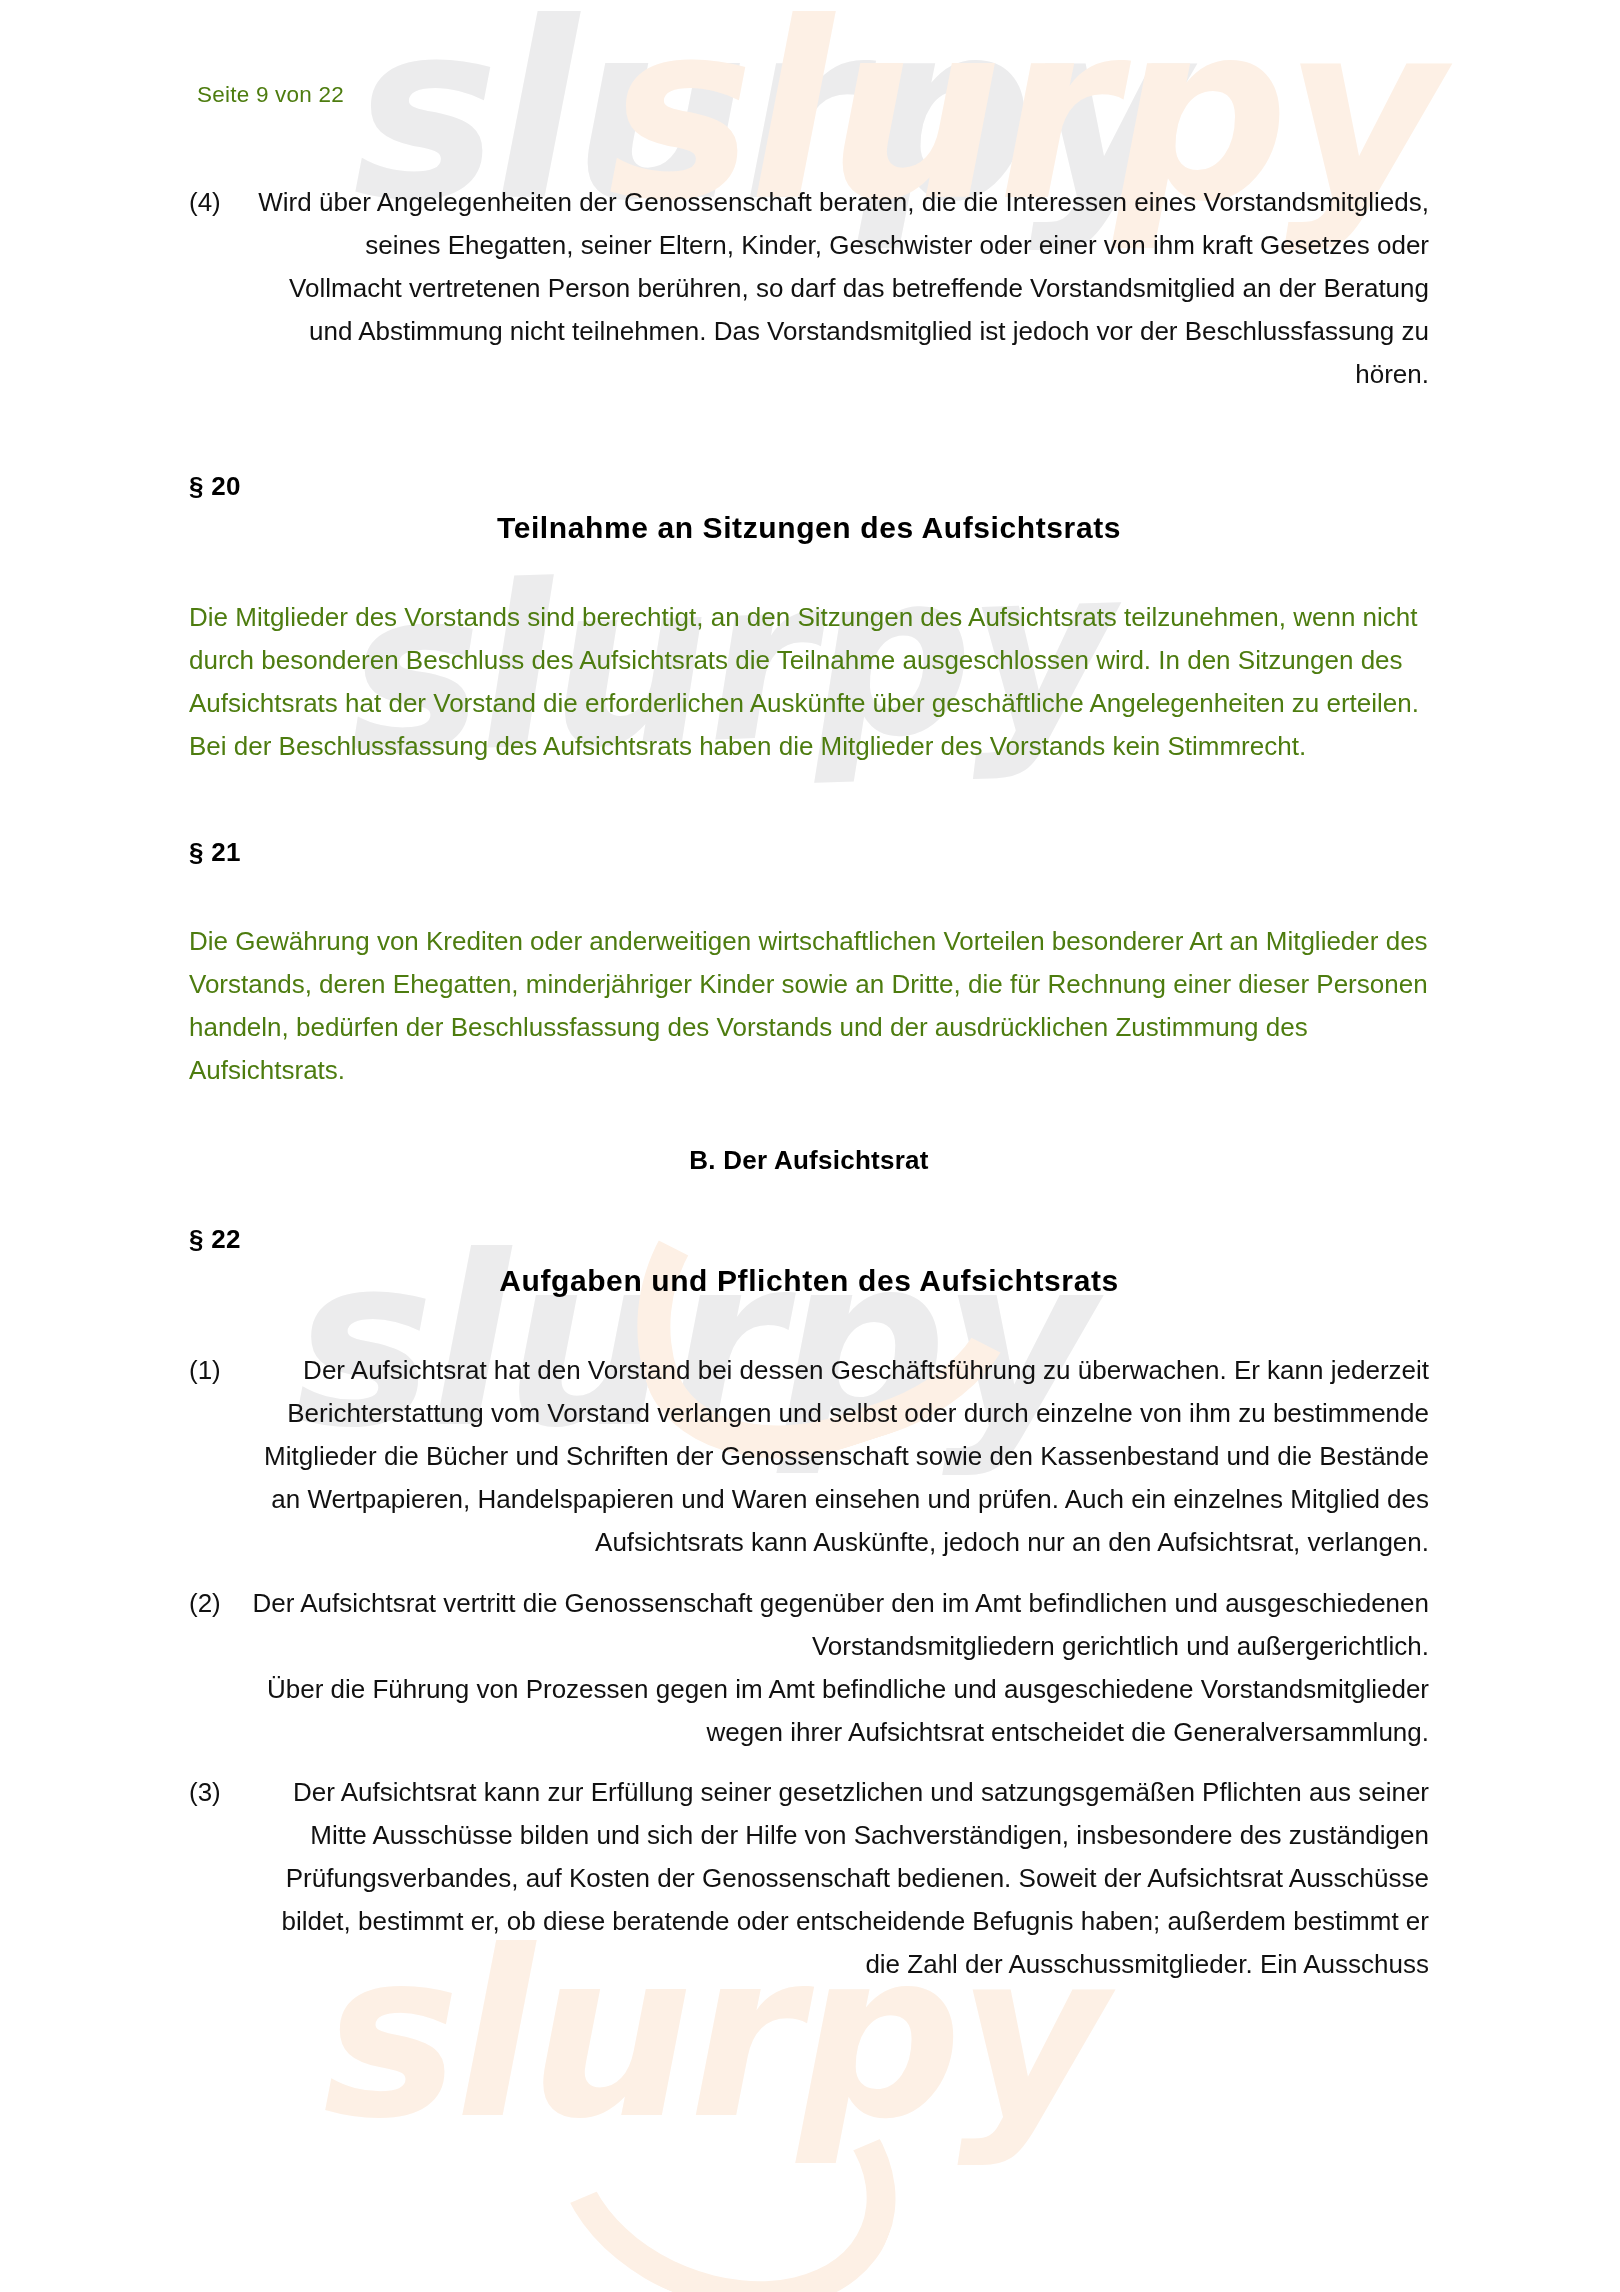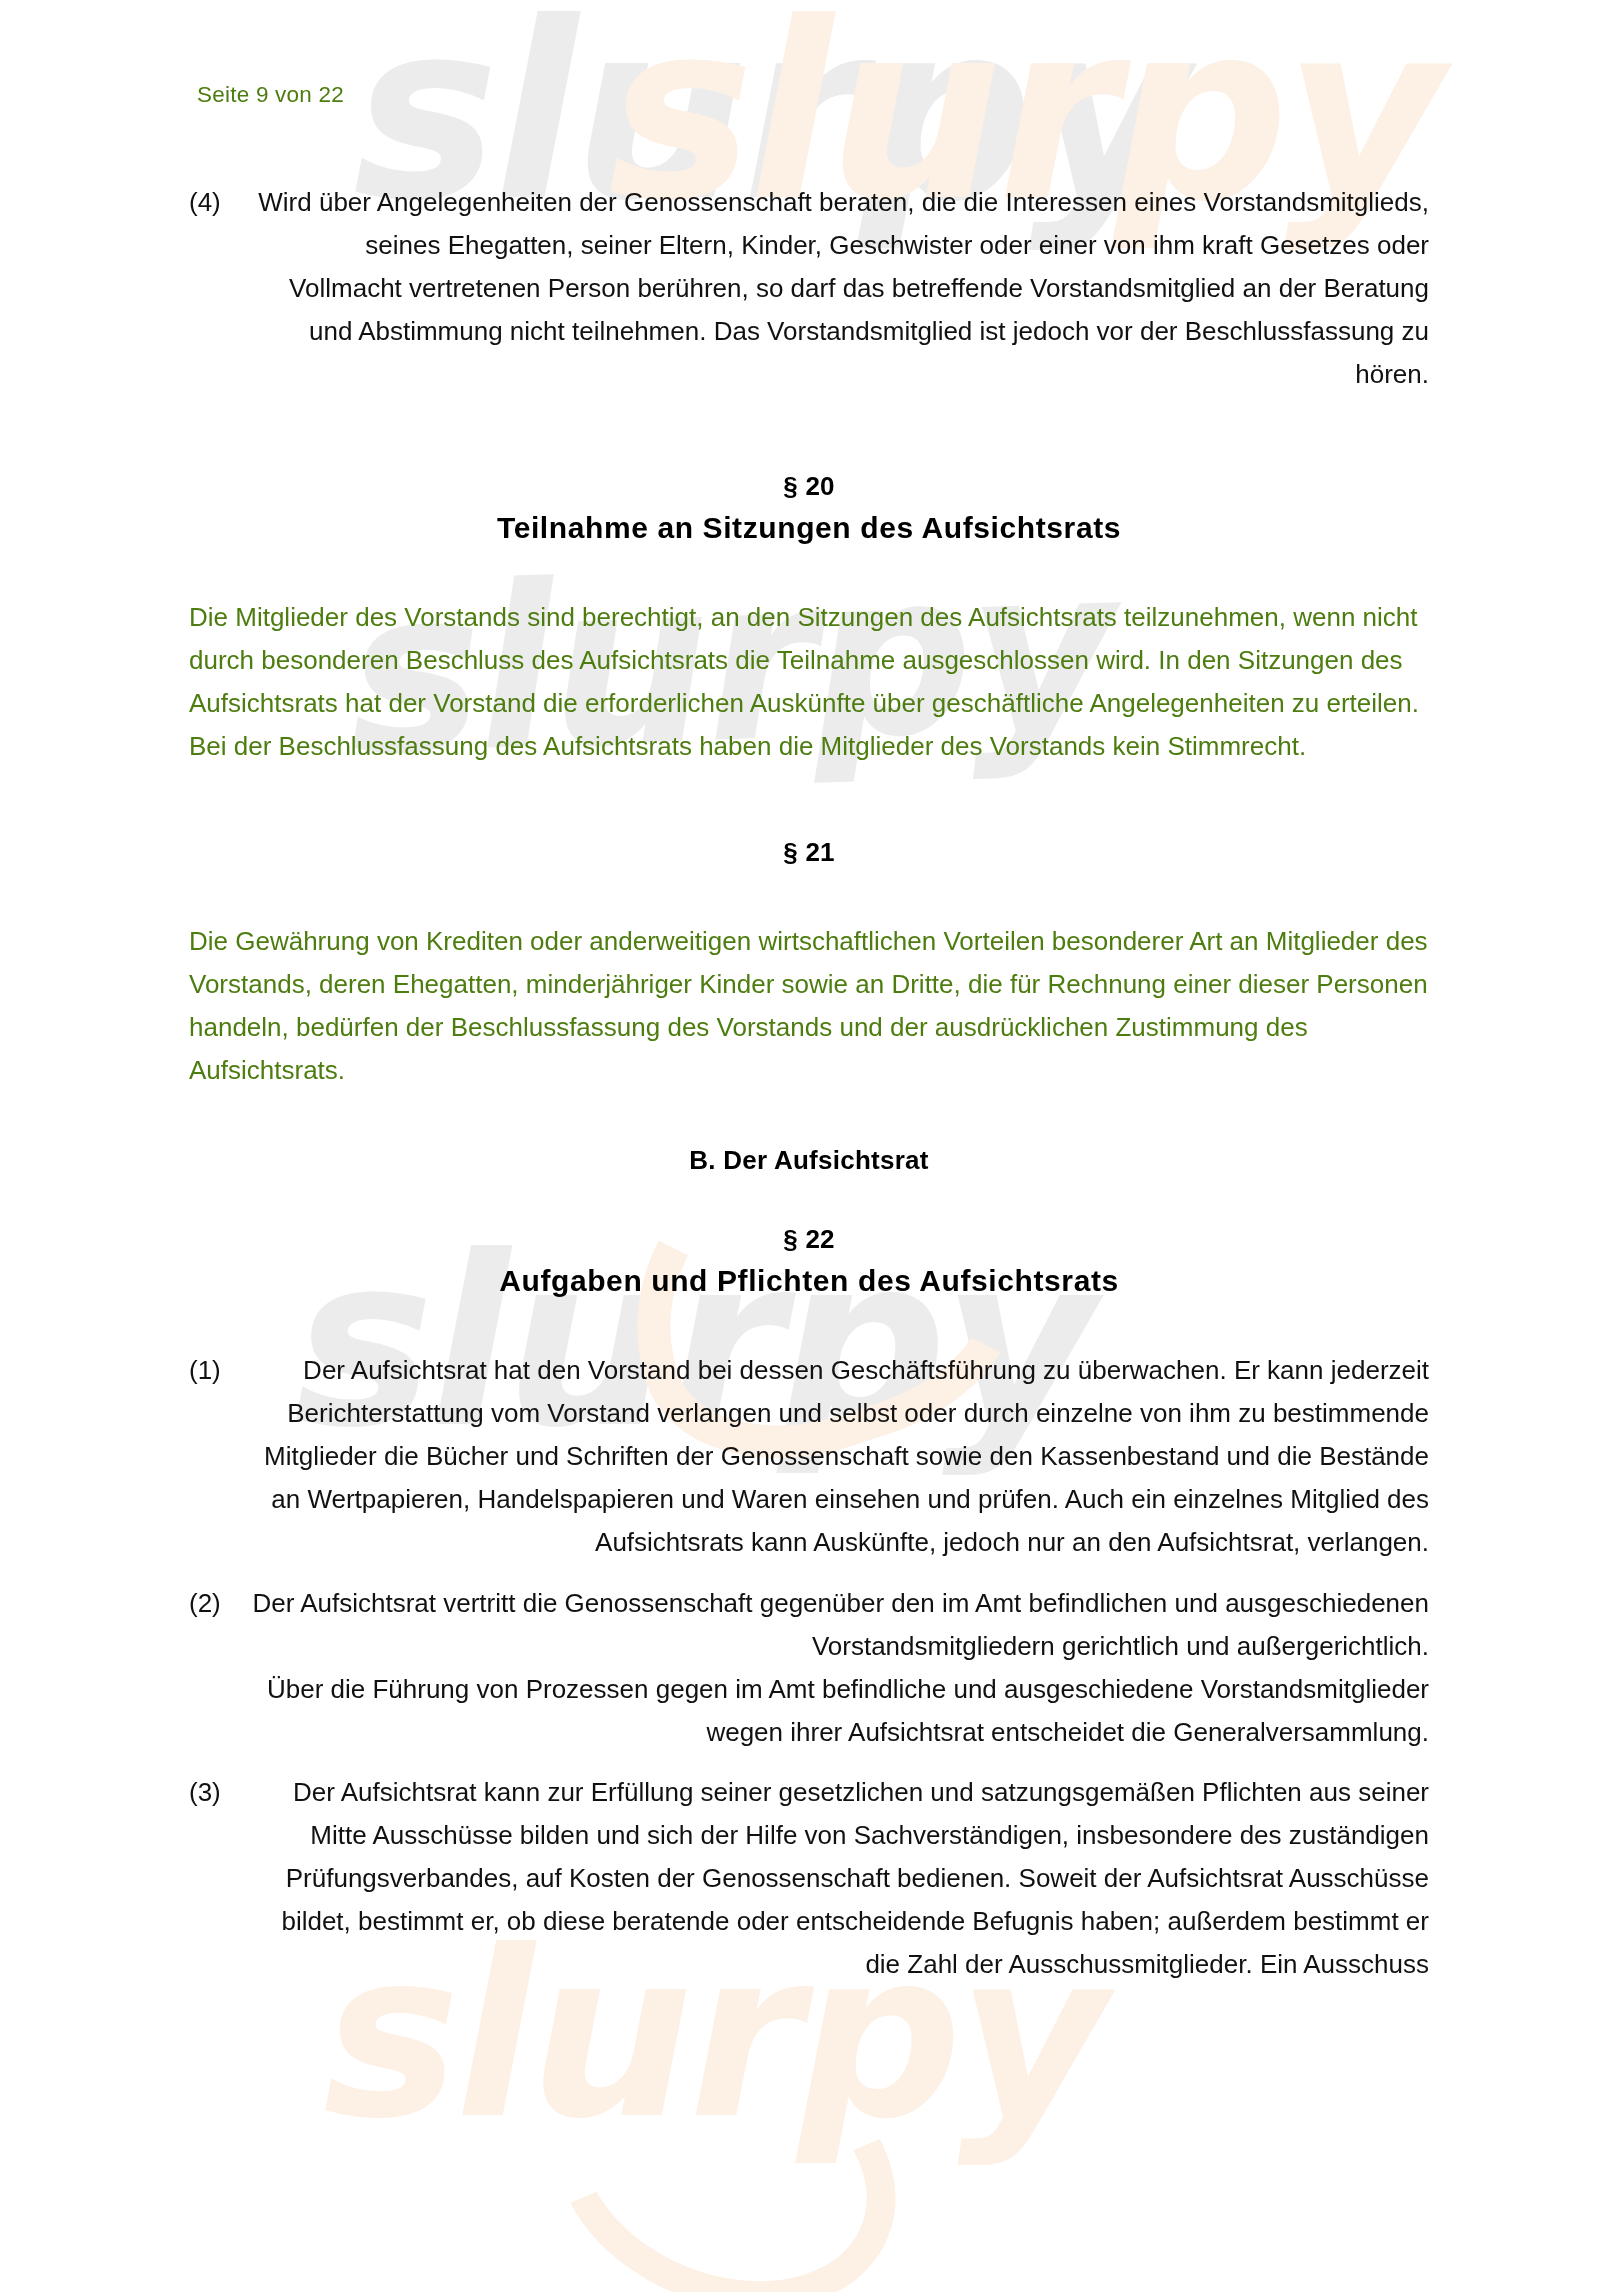--- a/index.html
+++ b/index.html
@@ -128,21 +128,20 @@
   }
 
   .flat-para {
     font-size: 26px;
     line-height: 43px;
     color: #4d7c0f;
     width: 1240px;
   }
 
   .sec-num {
-    text-align: center;
     font-size: 26px;
     font-weight: 700;
     line-height: 42px;
     letter-spacing: 0.01em;
   }
   .sec-title {
     text-align: center;
     font-size: 30px;
     font-weight: 700;
     line-height: 42px;

